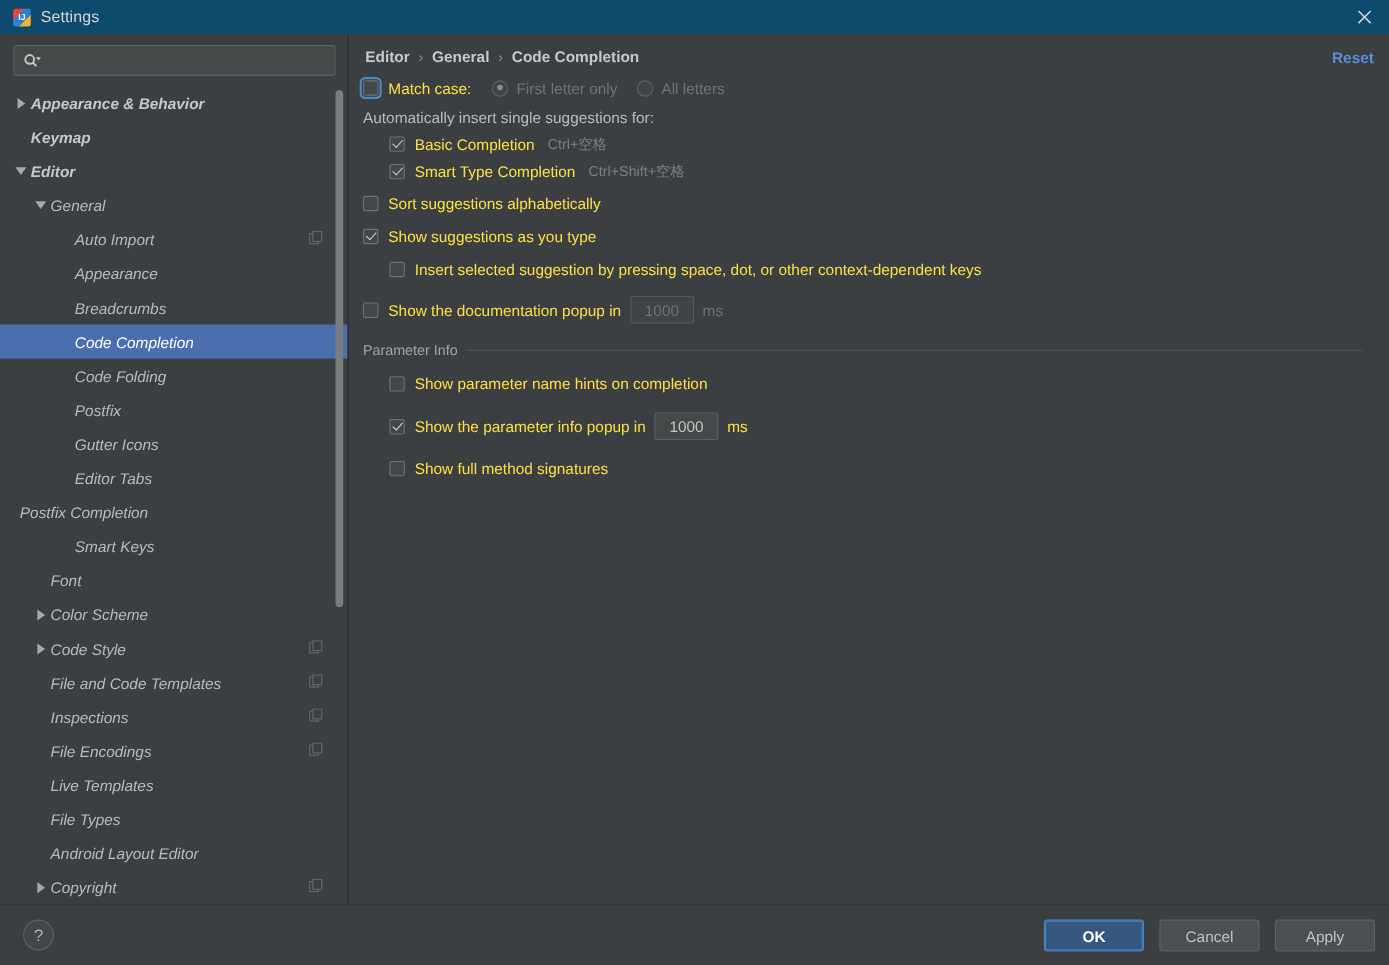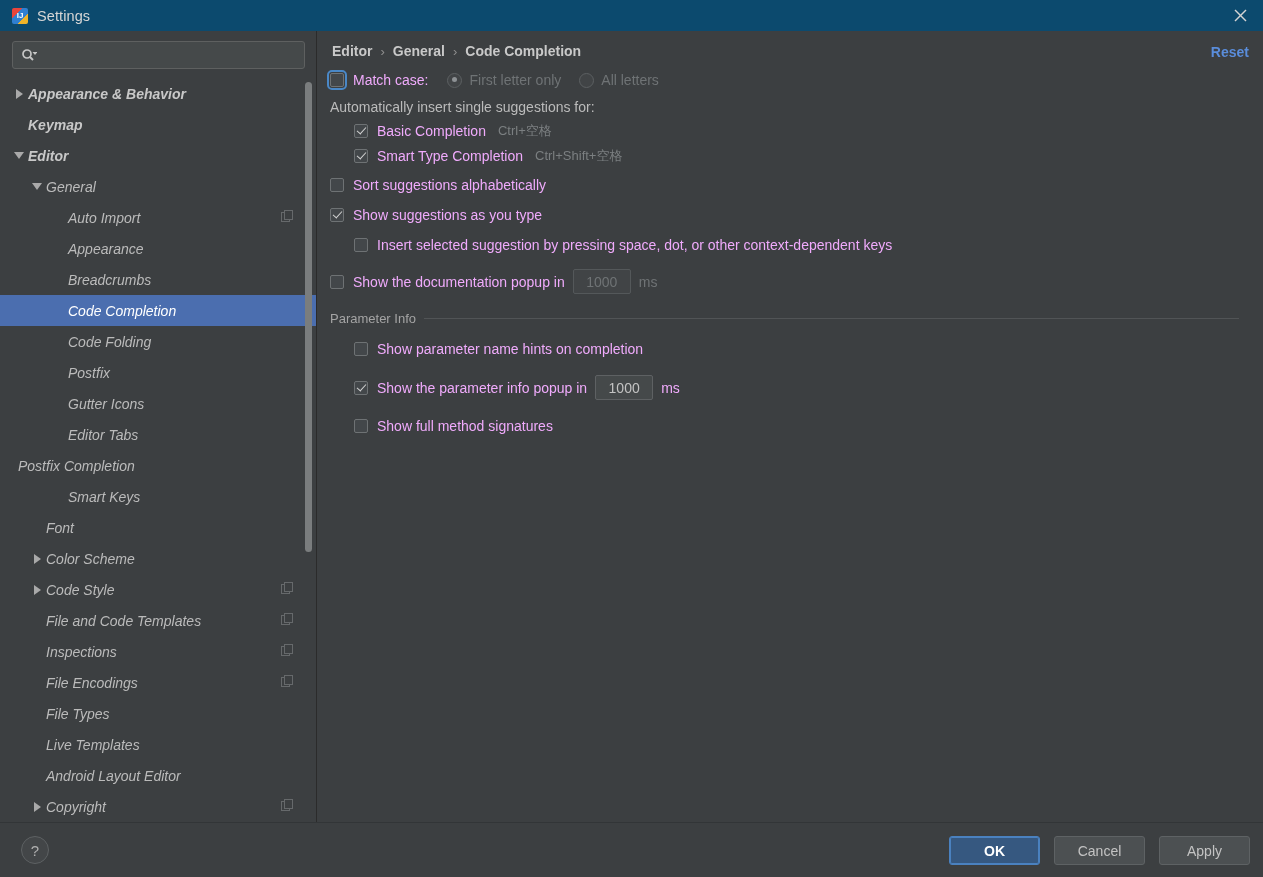--- a/index.html
+++ b/index.html
@@ -219,21 +219,21 @@
     padding: 9px 0 0 12px;
   }
   .row {
     display: flex;
     align-items: center;
     min-height: 24px;
     margin-bottom: 1px;
   }
   .row-label {
     font-size: 14px;
-    color: #f0abfc;
+    color: #fde047;
     white-space: nowrap;
   }
   .row-label.dim { color: #6f7375; }
   .shortcut {
     margin-left: 12px;
     font-size: 13px;
     color: #7b7f81;
     white-space: nowrap;
   }
   .plain-text {
@@ -518,25 +518,25 @@
           <div class="tree-item" style="padding-left: 28px;">
             <span class="twisty"></span>
             <span class="label">File Encodings</span>
             <span class="copy-icon"><svg width="13" height="13" viewBox="0 0 13 13">
                 <rect x="0.5" y="2.5" width="8" height="9" fill="none" stroke="#8a8d8f" stroke-width="1"></rect>
                 <rect x="3.5" y="0.5" width="8" height="9" fill="#3c3f41" stroke="#8a8d8f" stroke-width="1"></rect>
               </svg></span>
           </div>
           <div class="tree-item" style="padding-left: 28px;">
             <span class="twisty"></span>
+            <span class="label">Live Templates</span>
+          </div>
+          <div class="tree-item" style="padding-left: 28px;">
+            <span class="twisty"></span>
             <span class="label">File Types</span>
-          </div>
-          <div class="tree-item" style="padding-left: 28px;">
-            <span class="twisty"></span>
-            <span class="label">Live Templates</span>
           </div>
           <div class="tree-item" style="padding-left: 28px;">
             <span class="twisty"></span>
             <span class="label">Android Layout Editor</span>
           </div>
           <div class="tree-item" style="padding-left: 28px;">
             <span class="twisty">
               <span class="tri tri-right"></span>
             </span>
             <span class="label">Copyright</span>

